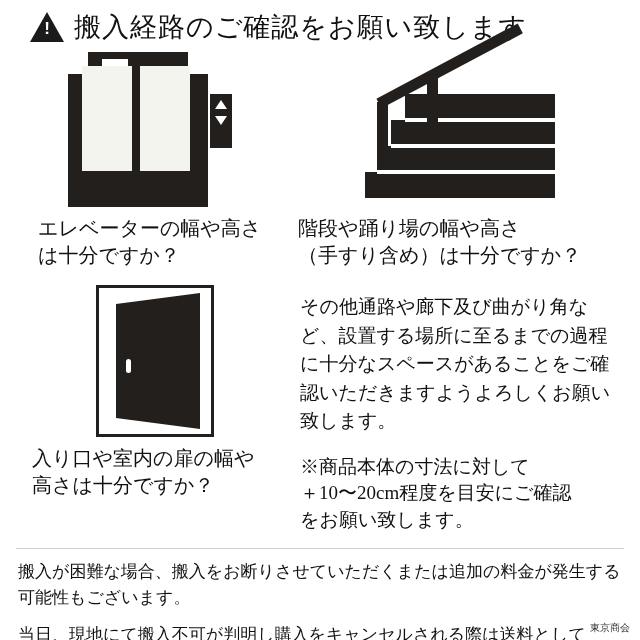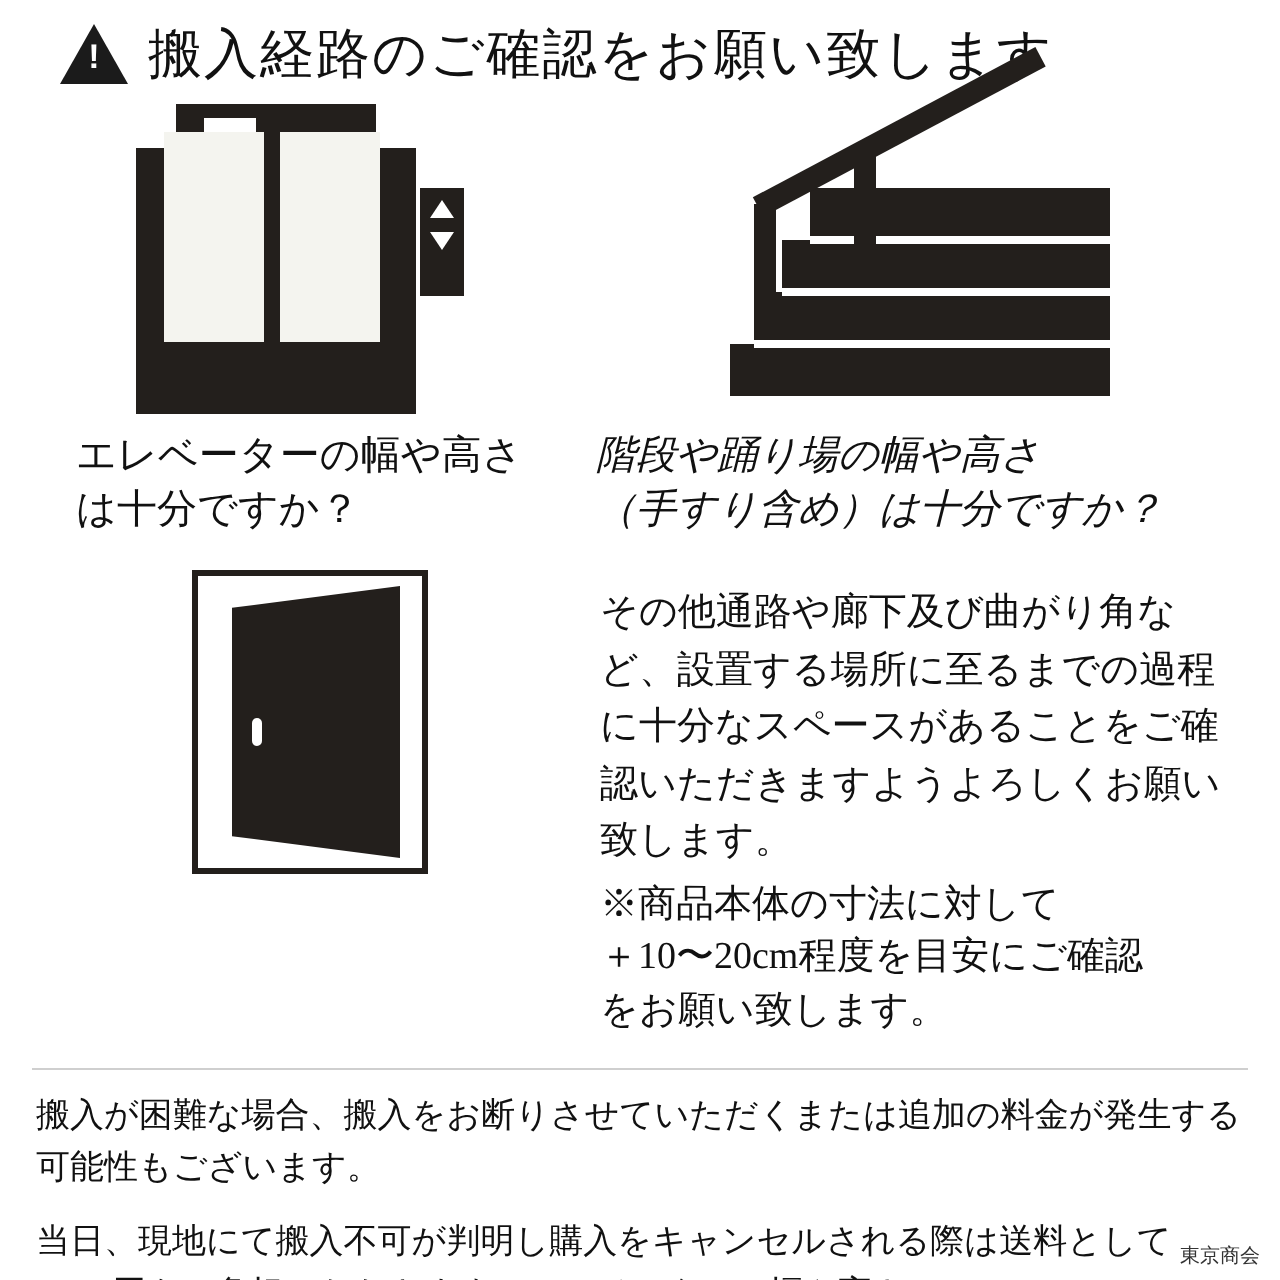--- a/index.html
+++ b/index.html
@@ -194,21 +194,21 @@
     border-radius: 3px;
   }
 
   
   .para {
     font-size: 19px;
     line-height: 1.5;
     margin: 0;
   }
   .para.tight { line-height: 1.42; }
-  .mt18 { margin-top: 4px; }
+  .mt18 { margin-top: 18px; }
 
   
   .divider {
     border: none;
     border-top: 1px solid #cfcfcf;
     margin: 14px 2px 10px 2px;
   }
   .note {
     font-size: 17px;
     line-height: 1.5;
@@ -266,34 +266,36 @@
 
           <div class="stair-line" style="left:40px; top:66px; width:150px; height:4px;"></div>
           <div class="stair-line" style="left:26px; top:92px; width:164px; height:4px;"></div>
           <div class="stair-line" style="left:12px; top:118px; width:178px; height:4px;"></div>
 
           <div class="rail" style="left:14px; top:46px; width:160px; height:11px; transform: rotate(-28deg); transform-origin: left center;"></div>
           <div class="rail" style="left:12px; top:50px; width:11px; height:62px;"></div>
           <div class="rail" style="left:62px; top:22px; width:11px; height:50px;"></div>
         </div>
       </div>
-      <div class="cap" style="white-space: pre-line; padding-left: 4px; font-style: italic;">階段や踊り場の幅や高さ
+      <div class="cap" style="white-space: pre-line; padding-left: 4px;">階段や踊り場の幅や高さ
 （手すり含め）は十分ですか？</div>
     </div>
   </div>
 
   <div class="row" style="margin-top: 16px;">
     <div class="col-left">
       <div class="fig">
         <div class="door">
           <div class="door-frame"></div>
           <div class="door-leaf"></div>
           <div class="door-knob"></div>
         </div>
       </div>
+      <div class="cap center-ish" style="white-space: pre-line; padding-left: 18px;">入り口や室内の扉の幅や
+高さは十分ですか？</div>
     </div>
 
     <div class="col-right" style="padding-left: 14px; padding-top: 8px;">
       <p class="para">その他通路や廊下及び曲がり角など、設置する場所に至るまでの過程に十分なスペースがあることをご確認いただきますようよろしくお願い致します。</p>
       <p class="para tight mt18" style="white-space: pre-line;">※商品本体の寸法に対して
 ＋10〜20cm程度を目安にご確認
 をお願い致します。</p>
     </div>
   </div>
 

